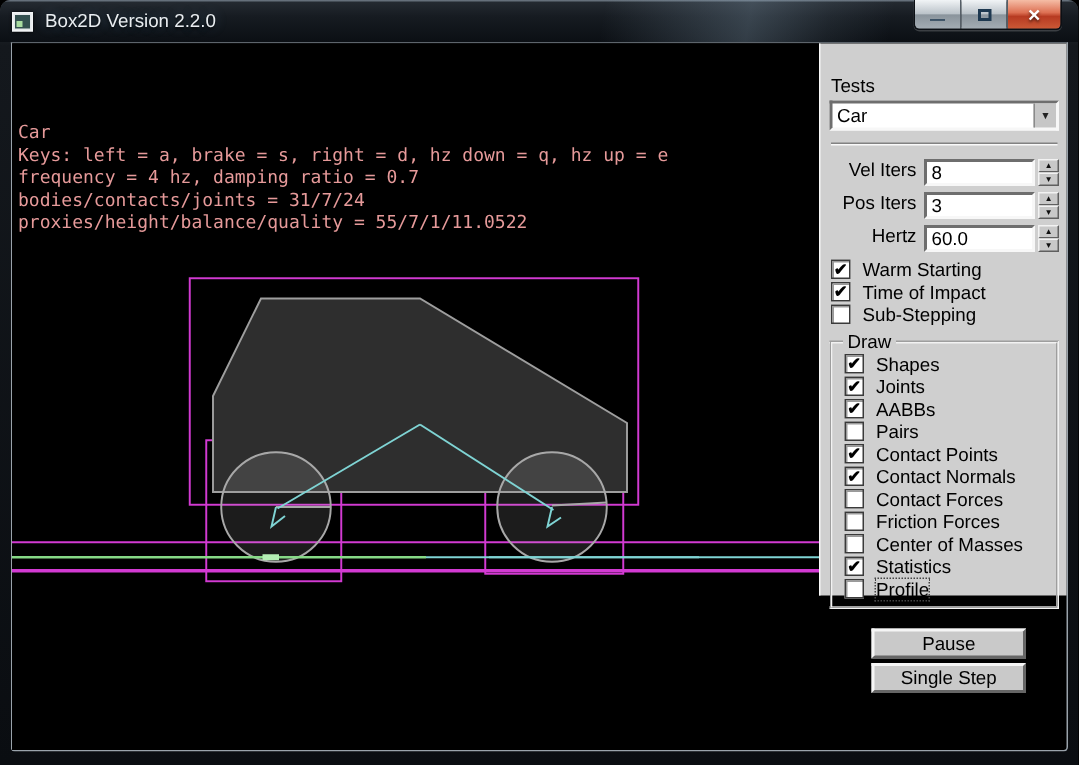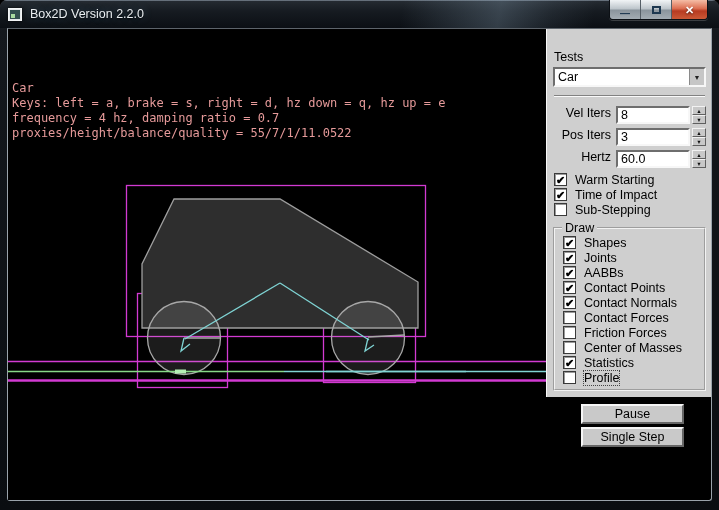--- a/index.html
+++ b/index.html
@@ -124,21 +124,21 @@
         <line class="s-cyan w2" x1="318" y1="342.5" x2="458" y2="342.5"></line>
         <rect class="contact" x="167" y="340.5" width="11" height="4"></rect>
 
         <line class="s-cyan" x1="272" y1="254" x2="177" y2="310"></line>
         <line class="s-cyan" x1="272" y1="254" x2="361" y2="311"></line>
         <path class="s-cyan" d="M176,309 l-3,13 l9,-7"></path>
         <path class="s-cyan" d="M360,309 l-3,13 l9,-6"></path>
       </svg>
       <div class="overlay">
         
-      <div class="ov-line">Car</div><div class="ov-line">Keys: left = a, brake = s, right = d, hz down = q, hz up = e</div><div class="ov-line">frequency = 4 hz, damping ratio = 0.7</div><div class="ov-line">proxies/height/balance/quality = 55/7/1/11.0522</div></div>
+      <div class="ov-line">Car</div><div class="ov-line">Keys: left = a, brake = s, right = d, hz down = q, hz up = e</div><div class="ov-line">frequency = 4 hz, damping ratio = 0.7</div><div class="ov-line">bodies/contacts/joints = 31/7/24</div><div class="ov-line">proxies/height/balance/quality = 55/7/1/11.0522</div></div>
     </div>
 
     <div class="panel">
       <div class="tests-label">Tests</div>
       <div class="combo">
         <span class="combo-field">Car</span>
         <span class="combo-btn">
             <span>▼</span>
           </span>
       </div>
@@ -204,20 +204,24 @@
             <div class="cb-row">
               <span class="cb checked">✔</span>
               <span class="cb-label">Joints</span>
             </div>
 
             <div class="cb-row">
               <span class="cb checked">✔</span>
               <span class="cb-label">AABBs</span>
             </div>
 
+            <div class="cb-row">
+              <span class="cb"></span>
+              <span class="cb-label">Pairs</span>
+            </div>
 
             <div class="cb-row">
               <span class="cb checked">✔</span>
               <span class="cb-label">Contact Points</span>
             </div>
 
             <div class="cb-row">
               <span class="cb checked">✔</span>
               <span class="cb-label">Contact Normals</span>
             </div>

